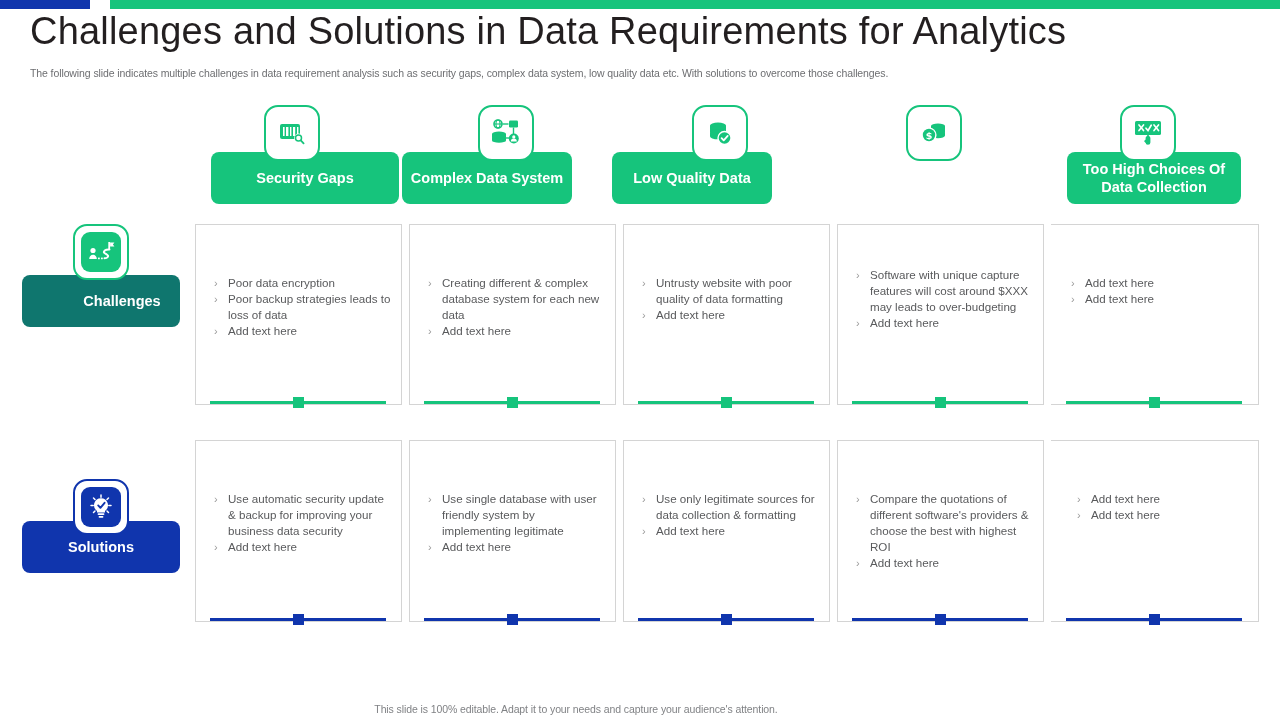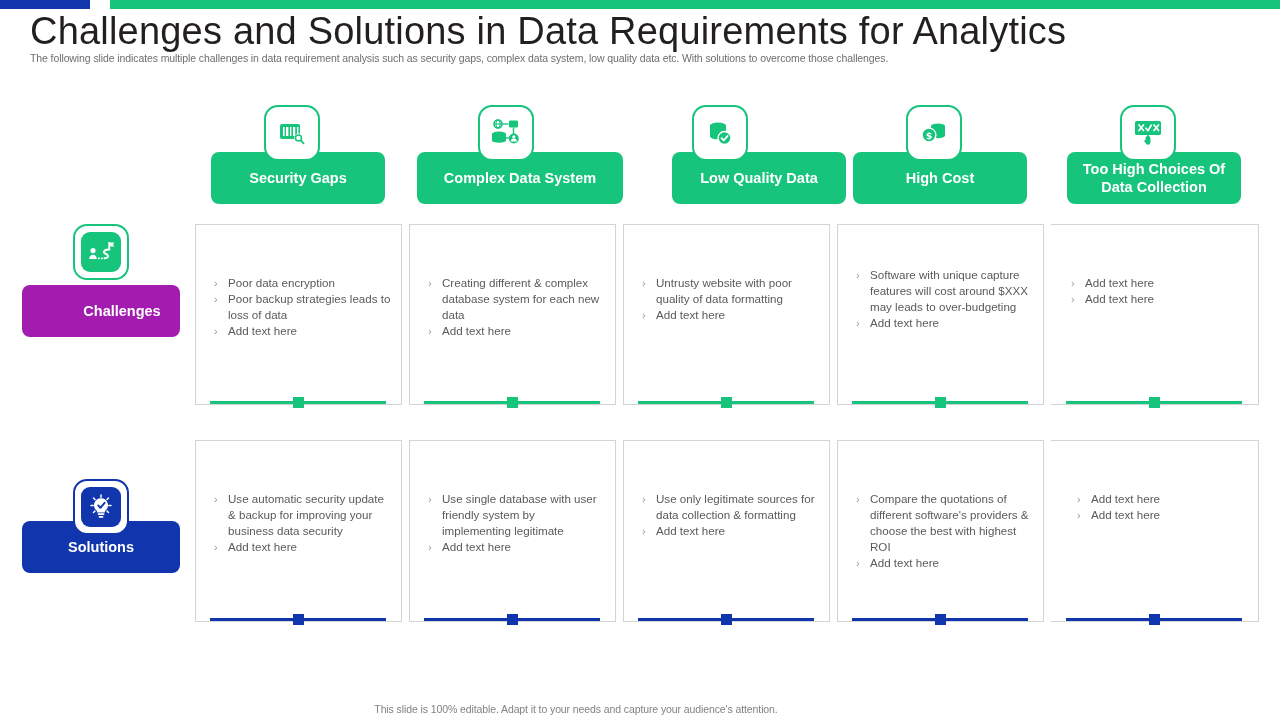--- a/index.html
+++ b/index.html
@@ -21,21 +21,21 @@
     background: #17c47c;
   }
 
   
   .title {
     position: absolute; left: 30px; top: 9px; width: 1220px;
     font-size: 38px; font-weight: 400; color: #231f20;
     letter-spacing: 0.2px; line-height: 45px; white-space: nowrap;
   }
   .subtitle {
-    position: absolute; left: 30px; top: 51px; width: 1100px;
+    position: absolute; left: 30px; top: 66px; width: 1100px;
     font-size: 10.5px; color: #6d6e71; line-height: 14px;
     letter-spacing: -0.1px; white-space: nowrap;
   }
 
   
   .col-head {
     position: absolute; top: 152px; height: 52px;
     background: #16c47c; border-radius: 8px;
     display: flex; align-items: center; justify-content: center;
     color: #ffffff; font-size: 14.5px; font-weight: 700;
@@ -49,21 +49,21 @@
   }
   .badge svg { display: block; }
 
   
   .side-label {
     position: absolute; left: 22px; width: 158px; height: 52px;
     border-radius: 8px;
     display: flex; align-items: center; justify-content: center;
     color: #ffffff; font-size: 14.5px; font-weight: 700;
   }
-  .side-label.challenges { top: 285px; background: #a21caf; padding-left: 42px; }
+  .side-label.challenges { top: 275px; background: #0f766e; padding-left: 42px; }
   .side-label.solutions  { top: 521px; background: #1035ad; }
   .side-badge {
     position: absolute; left: 73px; width: 56px; height: 56px;
     background: #ffffff; border-radius: 14px;
     display: flex; align-items: center; justify-content: center;
     z-index: 5;
   }
   .side-badge.challenges { top: 224px; border: 2.5px solid #16c47c; }
   .side-badge.solutions  { top: 479px; border: 2.5px solid #1035ad; }
   .side-badge .inner {
@@ -134,21 +134,21 @@
           <rect x="11" y="11" width="2.4" height="9"></rect>
         <rect x="15" y="11" width="1.4" height="9"></rect>
           <rect x="18" y="11" width="2.2" height="9"></rect>
         <rect x="22" y="11" width="1.4" height="9"></rect>
       </g>
       <circle cx="23.5" cy="22" r="4.4" fill="#ffffff"></circle>
       <circle cx="23.5" cy="22" r="3" fill="none" stroke="#16c47c" stroke-width="1.5"></circle>
       <line x1="26" y1="24.6" x2="28.6" y2="27.4" stroke="#16c47c" stroke-width="1.8" stroke-linecap="round"></line>
     </svg>
   </div>
-  <div class="col-head" style="left:211px; width:174px">Security Gaps</div>
+  <div class="col-head" style="left:211px; width:188px">Security Gaps</div>
 
   <div class="badge" style="left:478px">
     <svg width="34" height="34" viewBox="0 0 34 34">
       <circle cx="9" cy="8" r="4" fill="none" stroke="#16c47c" stroke-width="1.6"></circle>
       <line x1="5" y1="8" x2="13" y2="8" stroke="#16c47c" stroke-width="1.1"></line>
       <ellipse cx="9" cy="8" rx="2" ry="4" fill="none" stroke="#16c47c" stroke-width="1.1"></ellipse>
       <rect x="20" y="4.5" width="9" height="7" rx="1.2" fill="#16c47c"></rect>
       <line x1="13.5" y1="8" x2="19.5" y2="8" stroke="#16c47c" stroke-width="1.4"></line>
       <line x1="24.5" y1="11.5" x2="24.5" y2="18" stroke="#16c47c" stroke-width="1.4"></line>
       <g fill="#16c47c">
@@ -157,57 +157,56 @@
         <ellipse cx="10" cy="21.2" rx="7" ry="2.4"></ellipse>
         <rect x="3" y="21.2" width="14" height="3.2"></rect>
         <ellipse cx="10" cy="24.4" rx="7" ry="2.4"></ellipse>
       </g>
       <line x1="17" y1="22" x2="21" y2="22" stroke="#16c47c" stroke-width="1.4"></line>
       <circle cx="24.8" cy="22.5" r="5" fill="#16c47c"></circle>
       <circle cx="24.8" cy="20.9" r="1.6" fill="#ffffff"></circle>
       <path d="M21.8 25.6a3 3 0 016 0z" fill="#ffffff"></path>
     </svg>
   </div>
-  <div class="col-head" style="left:417px; width:206px">Complex Data System</div>
+  <div class="col-head" style="left:402px; width:170px">Complex Data System</div>
 
   <div class="badge" style="left:692px">
     <svg width="34" height="34" viewBox="0 0 34 34">
       <g fill="#16c47c">
         <ellipse cx="15" cy="9.5" rx="8" ry="3"></ellipse>
         <rect x="7" y="9.5" width="16" height="3.6"></rect>
         <ellipse cx="15" cy="13.1" rx="8" ry="3"></ellipse>
         <rect x="7" y="13.1" width="16" height="3.6"></rect>
         <ellipse cx="15" cy="16.7" rx="8" ry="3"></ellipse>
         <rect x="7" y="16.7" width="16" height="3.6"></rect>
         <ellipse cx="15" cy="20.3" rx="8" ry="3"></ellipse>
       </g>
       <circle cx="21.5" cy="22" r="7.2" fill="#ffffff"></circle>
       <circle cx="21.5" cy="22" r="5.8" fill="#16c47c"></circle>
       <path d="M18.6 22.1l2.1 2.2 4-4.4" fill="none" stroke="#ffffff" stroke-width="1.8" stroke-linecap="round" stroke-linejoin="round"></path>
     </svg>
   </div>
-  <div class="col-head" style="left:672px; width:174px">Low Quality Data</div>
+  <div class="col-head" style="left:612px; width:160px">Low Quality Data</div>
 
   <div class="badge" style="left:906px">
     <svg width="34" height="34" viewBox="0 0 34 34">
       <g fill="#16c47c">
         <ellipse cx="21" cy="10" rx="7" ry="2.6"></ellipse>
         <rect x="14" y="10" width="14" height="3.2"></rect>
         <ellipse cx="21" cy="13.2" rx="7" ry="2.6"></ellipse>
         <rect x="14" y="13.2" width="14" height="3.2"></rect>
         <ellipse cx="21" cy="16.4" rx="7" ry="2.6"></ellipse>
         <rect x="14" y="16.4" width="14" height="3.2"></rect>
         <ellipse cx="21" cy="19.6" rx="7" ry="2.6"></ellipse>
       </g>
       <circle cx="12" cy="19" r="7.6" fill="#ffffff"></circle>
       <circle cx="12" cy="19" r="6.2" fill="#16c47c"></circle>
       <text x="12" y="23" font-family="DejaVu Sans, sans-serif" font-size="9.5" font-weight="bold" fill="#ffffff" text-anchor="middle">$</text>
     </svg>
   </div>
-  <div class="col-head" style="left:853px; width:174px">High Cost</div>
 
   <div class="badge" style="left:1120px">
     <svg width="34" height="34" viewBox="0 0 34 34">
       <rect x="4" y="5" width="26" height="14" rx="1.6" fill="#16c47c"></rect>
       <g stroke="#ffffff" stroke-width="1.7" stroke-linecap="round" fill="none">
         <line x1="8" y1="9" x2="12.5" y2="14.5"></line>
           <line x1="12.5" y1="9" x2="8" y2="14.5"></line>
         <path d="M15 12.2l2 2.4 3.2-5.4"></path>
         <line x1="23" y1="9" x2="27.5" y2="14.5"></line>
           <line x1="27.5" y1="9" x2="23" y2="14.5"></line>

